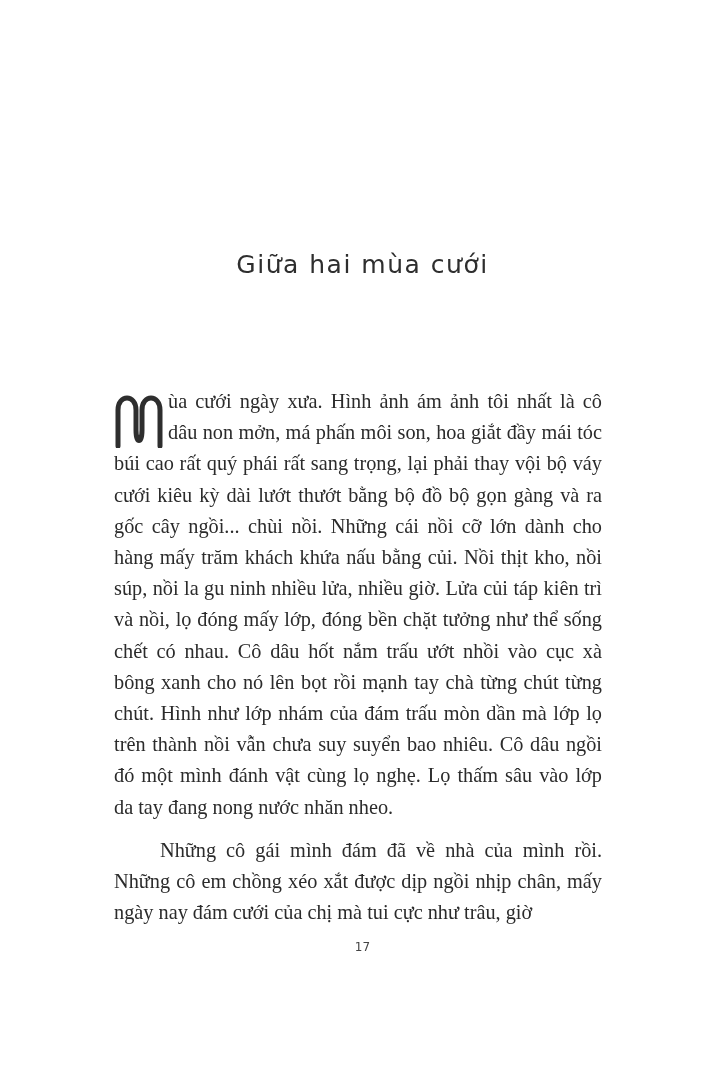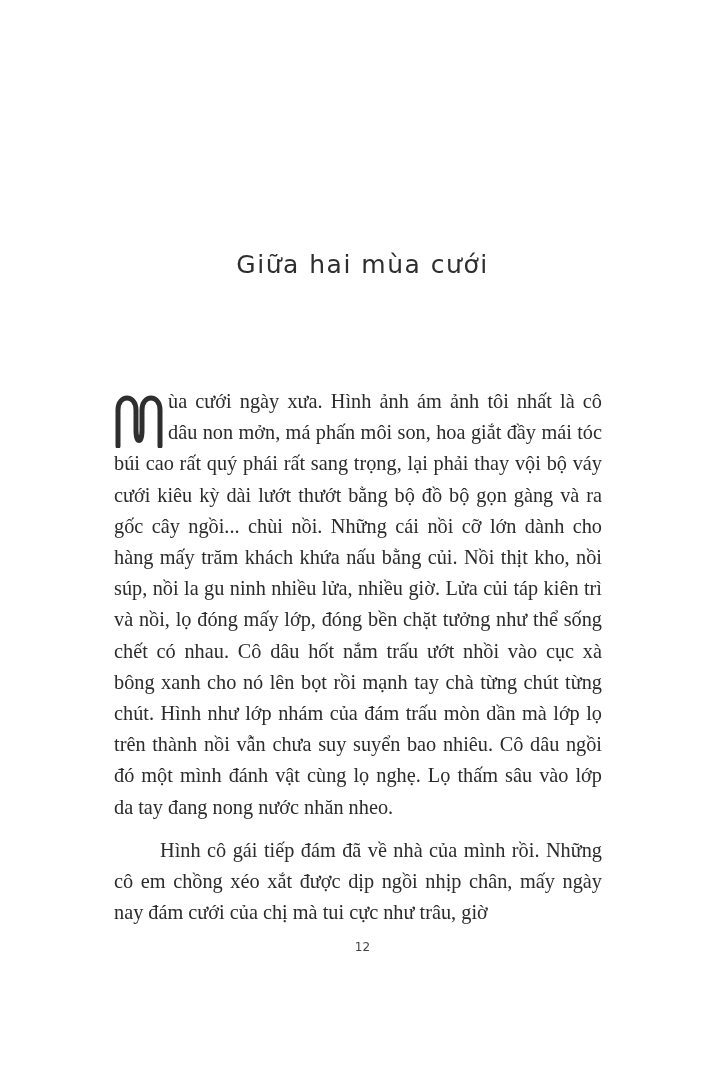--- a/index.html
+++ b/index.html
@@ -70,16 +70,16 @@
 <h1 class="chapter-title">Giữa hai mùa cưới</h1>
 
 <div class="body-text">
   <p>
     <span class="drop-cap">
       <svg width="50" height="56" viewBox="0 0 50 56">
         <path d="M4 54 L4 18 C4 2 22 2 22 18 L22 38 C22 52 28 52 28 38 L28 18 C28 2 46 2 46 18 L46 54" fill="none" stroke="#2e2e2e" stroke-width="5" stroke-linecap="round" stroke-linejoin="round"></path>
       </svg>
     </span><span>ùa cưới ngày xưa. Hình ảnh ám ảnh tôi nhất là cô dâu non mởn, má phấn môi son, hoa giắt đầy mái tóc búi cao rất quý phái rất sang trọng, lại phải thay vội bộ váy cưới kiêu kỳ dài lướt thướt bằng bộ đồ bộ gọn gàng và ra gốc cây ngồi... chùi nồi. Những cái nồi cỡ lớn dành cho hàng mấy trăm khách khứa nấu bằng củi. Nồi thịt kho, nồi súp, nồi la gu ninh nhiều lửa, nhiều giờ. Lửa củi táp kiên trì và nồi, lọ đóng mấy lớp, đóng bền chặt tưởng như thể sống chết có nhau. Cô dâu hốt nắm trấu ướt nhồi vào cục xà bông xanh cho nó lên bọt rồi mạnh tay chà từng chút từng chút. Hình như lớp nhám của đám trấu mòn dần mà lớp lọ trên thành nồi vẫn chưa suy suyển bao nhiêu. Cô dâu ngồi đó một mình đánh vật cùng lọ nghẹ. Lọ thấm sâu vào lớp da tay đang nong nước nhăn nheo.</span>
   </p>
-  <p class="indent">Hình cô gái tiếp đám đã về nhà của mình rồi. Những cô em chồng xéo xắt được dịp ngồi nhịp chân, mấy ngày nay đám cưới của chị mà tui cực như trâu, giờ</p>
+  <p class="indent">Những cô gái mình đám đã về nhà của mình rồi. Những cô em chồng xéo xắt được dịp ngồi nhịp chân, mấy ngày nay đám cưới của chị mà tui cực như trâu, giờ</p>
 </div>
 
-<div class="page-number">12</div>
+<div class="page-number">17</div>
 
 </body></html>

